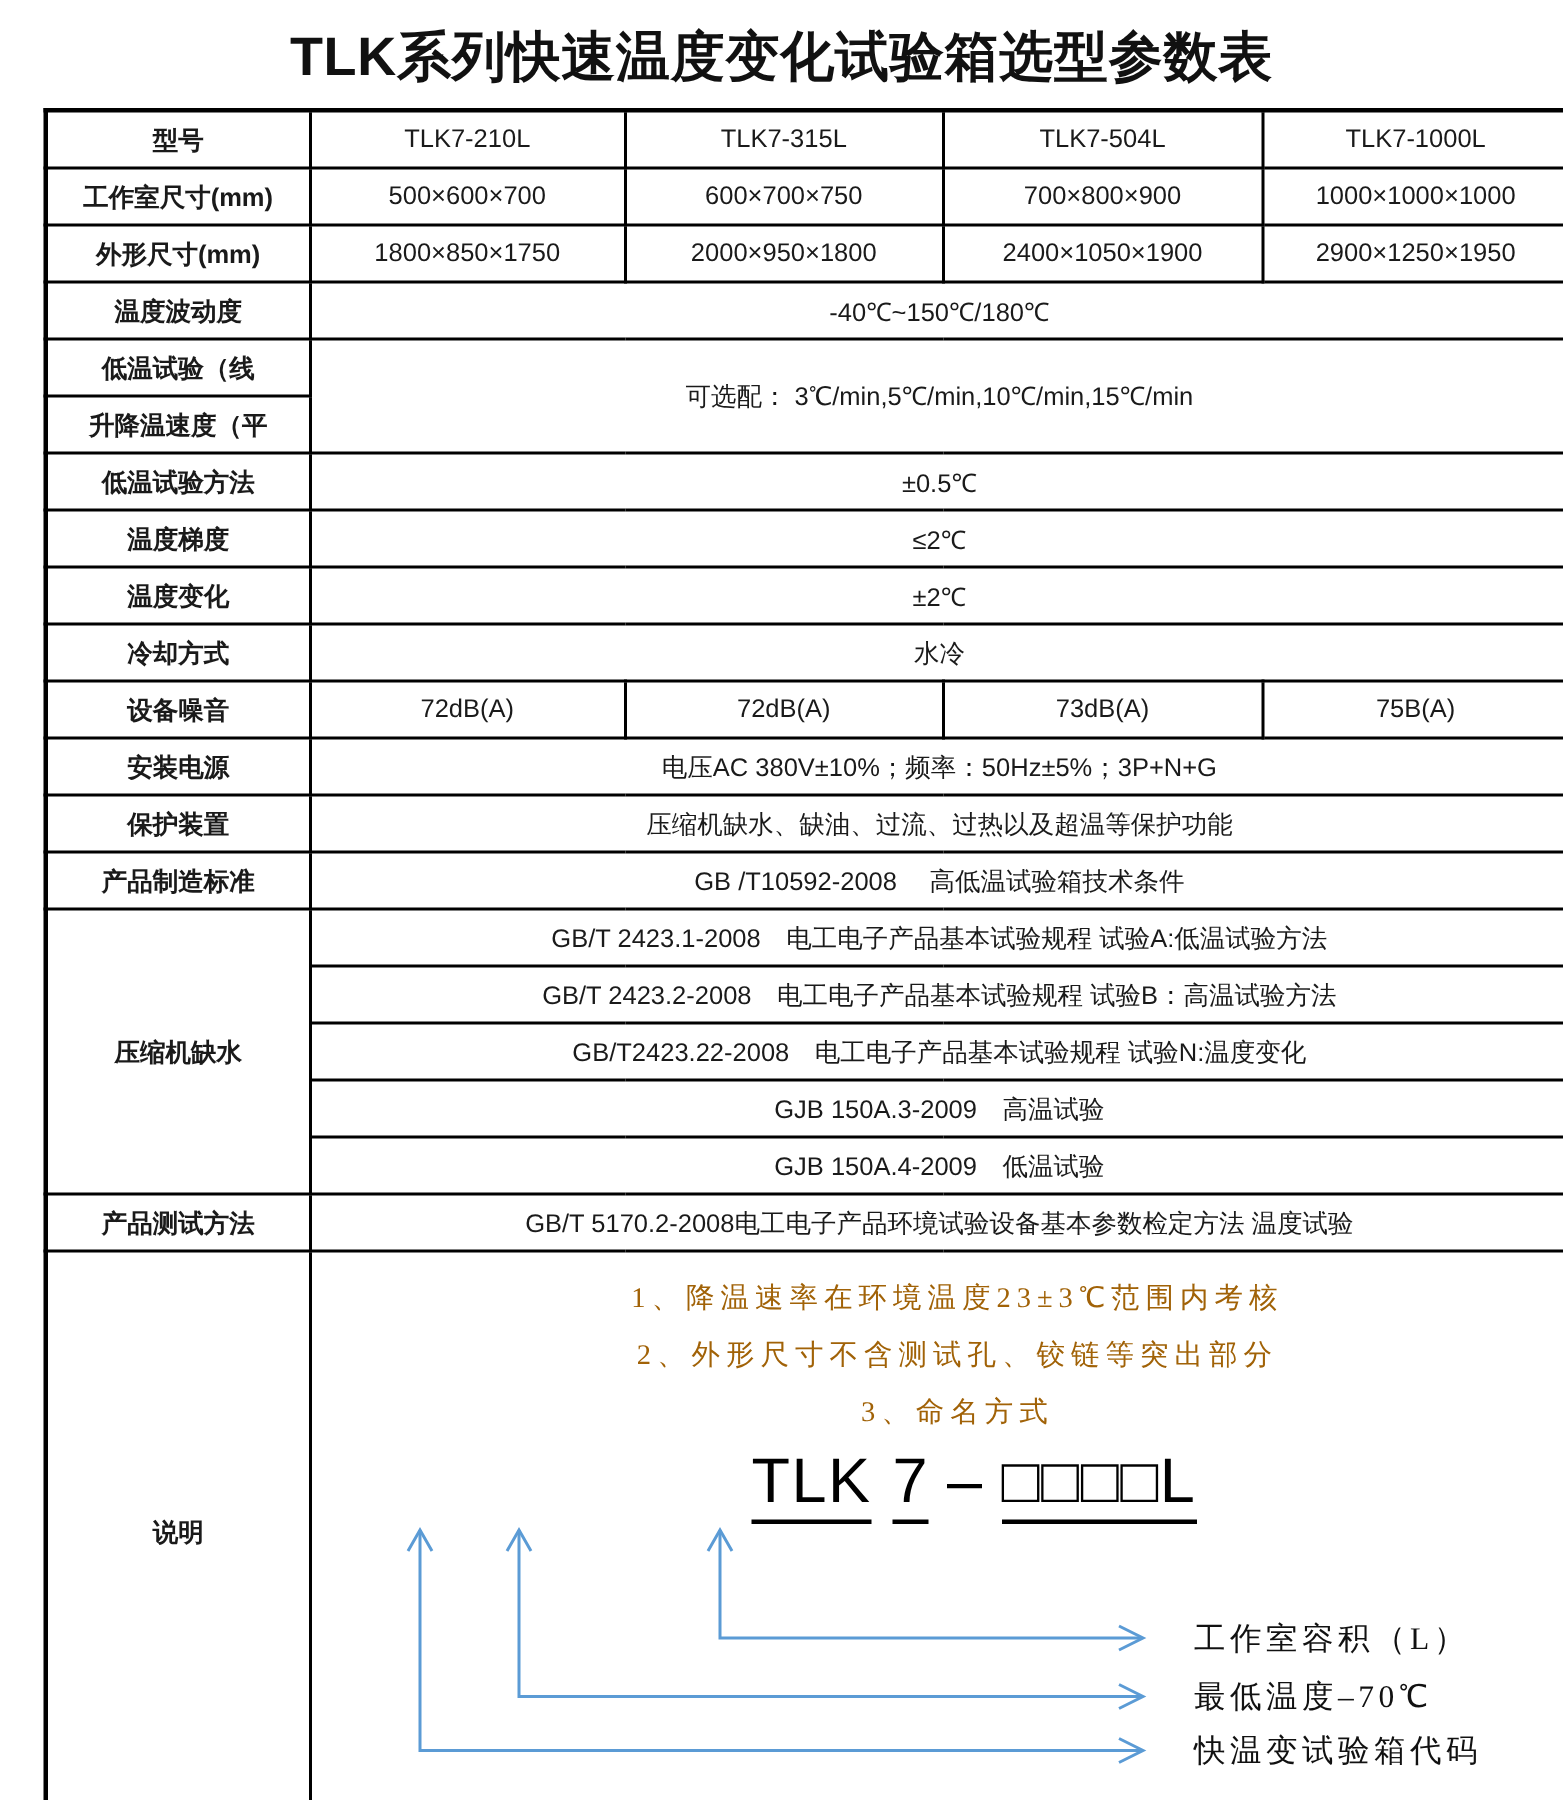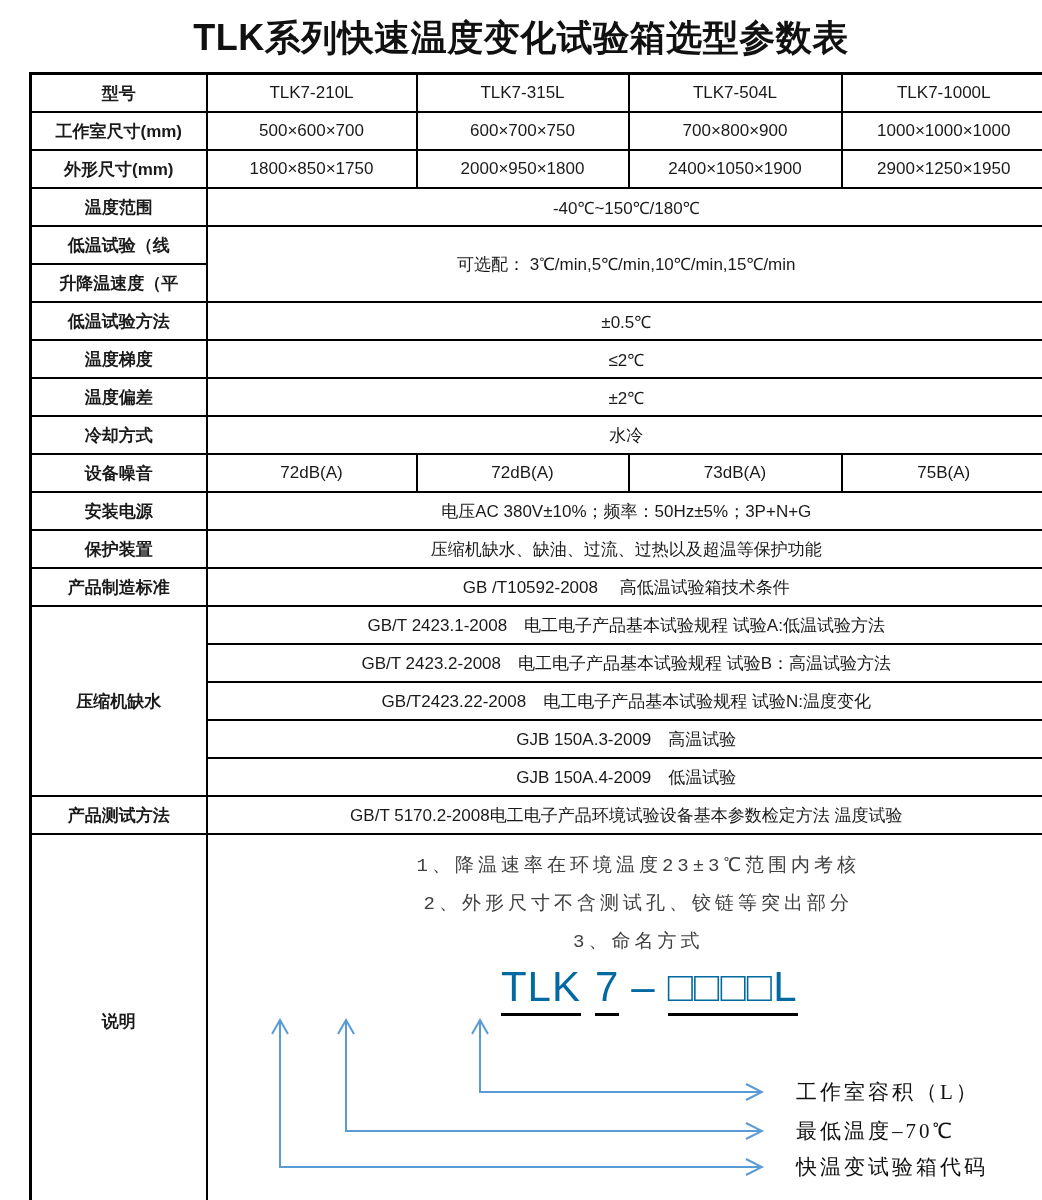--- a/index.html
+++ b/index.html
@@ -20,27 +20,27 @@
     border:2px solid #000;text-align:center;vertical-align:middle;
     font-size:17px;padding:0 4px;overflow:hidden;color:#1a1a1a;
   }
   tr.r td{height:36px;}
   td.lbl{font-weight:bold;}
   td.shift{padding-left:80px;}
   td.remarks{height:372px;vertical-align:top;text-align:left;padding:0;}
   .rwrap{position:relative;width:100%;height:372px;}
   .notes{
     padding:12px 0 0 24px;
-    font-family:Liberation Mono, monospace;
-    font-size:19px;letter-spacing:4px;color:#404040;
+    font-family:Liberation Serif, serif;
+    font-size:19px;letter-spacing:4px;color:#a16207;
   }
   .nline{height:38px;line-height:38px;white-space:nowrap;}
   .naming{
     margin:4px 0 0 46px;font-size:42px;line-height:44px;
-    white-space:nowrap;color:#0369a1;letter-spacing:1px;
+    white-space:nowrap;color:#000000;letter-spacing:1px;
   }
   .naming .u{border-bottom:3px solid #000;padding-bottom:3px;}
   .naming .sp1{margin-right:14px;}
   .naming .sp2{margin-right:12px;}
   .arrows{position:absolute;left:0;top:180px;}
   .arrows polyline{fill:none;stroke:#5B9BD5;stroke-width:2;}
   .arrows text{
     font-family:"Liberation Serif",serif;font-size:21px;
     letter-spacing:3px;fill:#111;
   }
@@ -78,21 +78,21 @@
 
   <tr class="r">
     <td class="lbl">外形尺寸(mm)</td>
     <td>1800×850×1750</td>
     <td>2000×950×1800</td>
     <td>2400×1050×1900</td>
     <td>2900×1250×1950</td>
   </tr>
 
   <tr class="r">
-    <td class="lbl">温度范围</td>
+    <td class="lbl">温度波动度</td>
     <td colspan="4">-40℃~150℃/180℃</td>
   </tr>
 
   <tr class="r">
     <td class="lbl">低温试验（线</td>
     <td colspan="4" rowspan="2">可选配： 3℃/min,5℃/min,10℃/min,15℃/min</td>
   </tr>
   <tr class="r">
     <td class="lbl">升降温速度（平</td>
   </tr>
@@ -101,21 +101,21 @@
     <td class="lbl">低温试验方法</td>
     <td colspan="4">±0.5℃</td>
   </tr>
 
   <tr class="r">
     <td class="lbl">温度梯度</td>
     <td colspan="4">≤2℃</td>
   </tr>
 
   <tr class="r">
-    <td class="lbl">温度偏差</td>
+    <td class="lbl">温度变化</td>
     <td colspan="4">±2℃</td>
   </tr>
 
   <tr class="r">
     <td class="lbl">冷却方式</td>
     <td colspan="4">水冷</td>
   </tr>
 
   <tr class="r">
     <td class="lbl">设备噪音</td>

